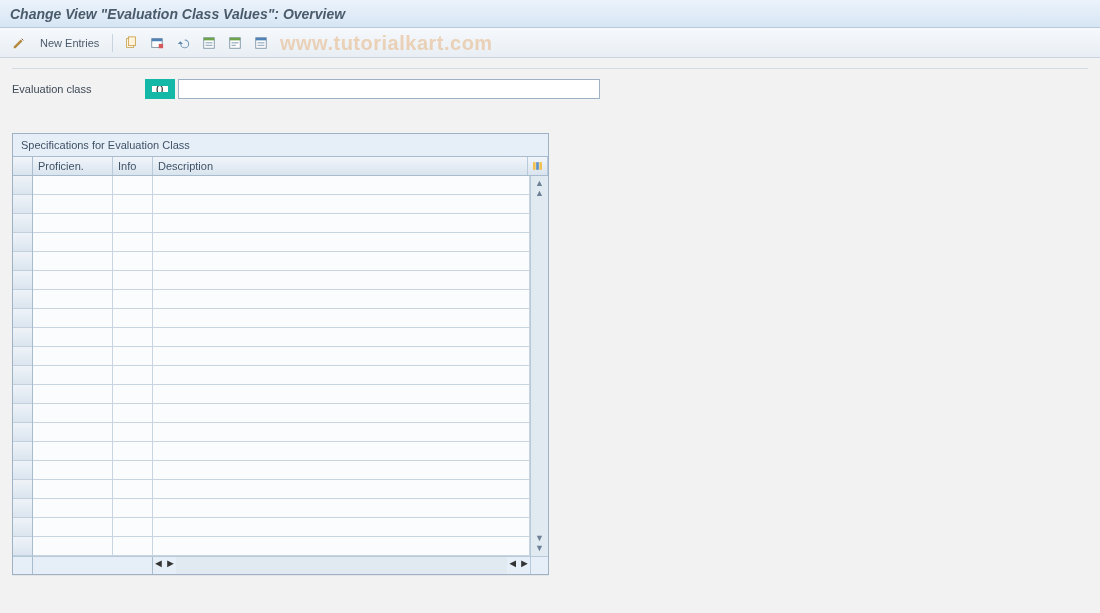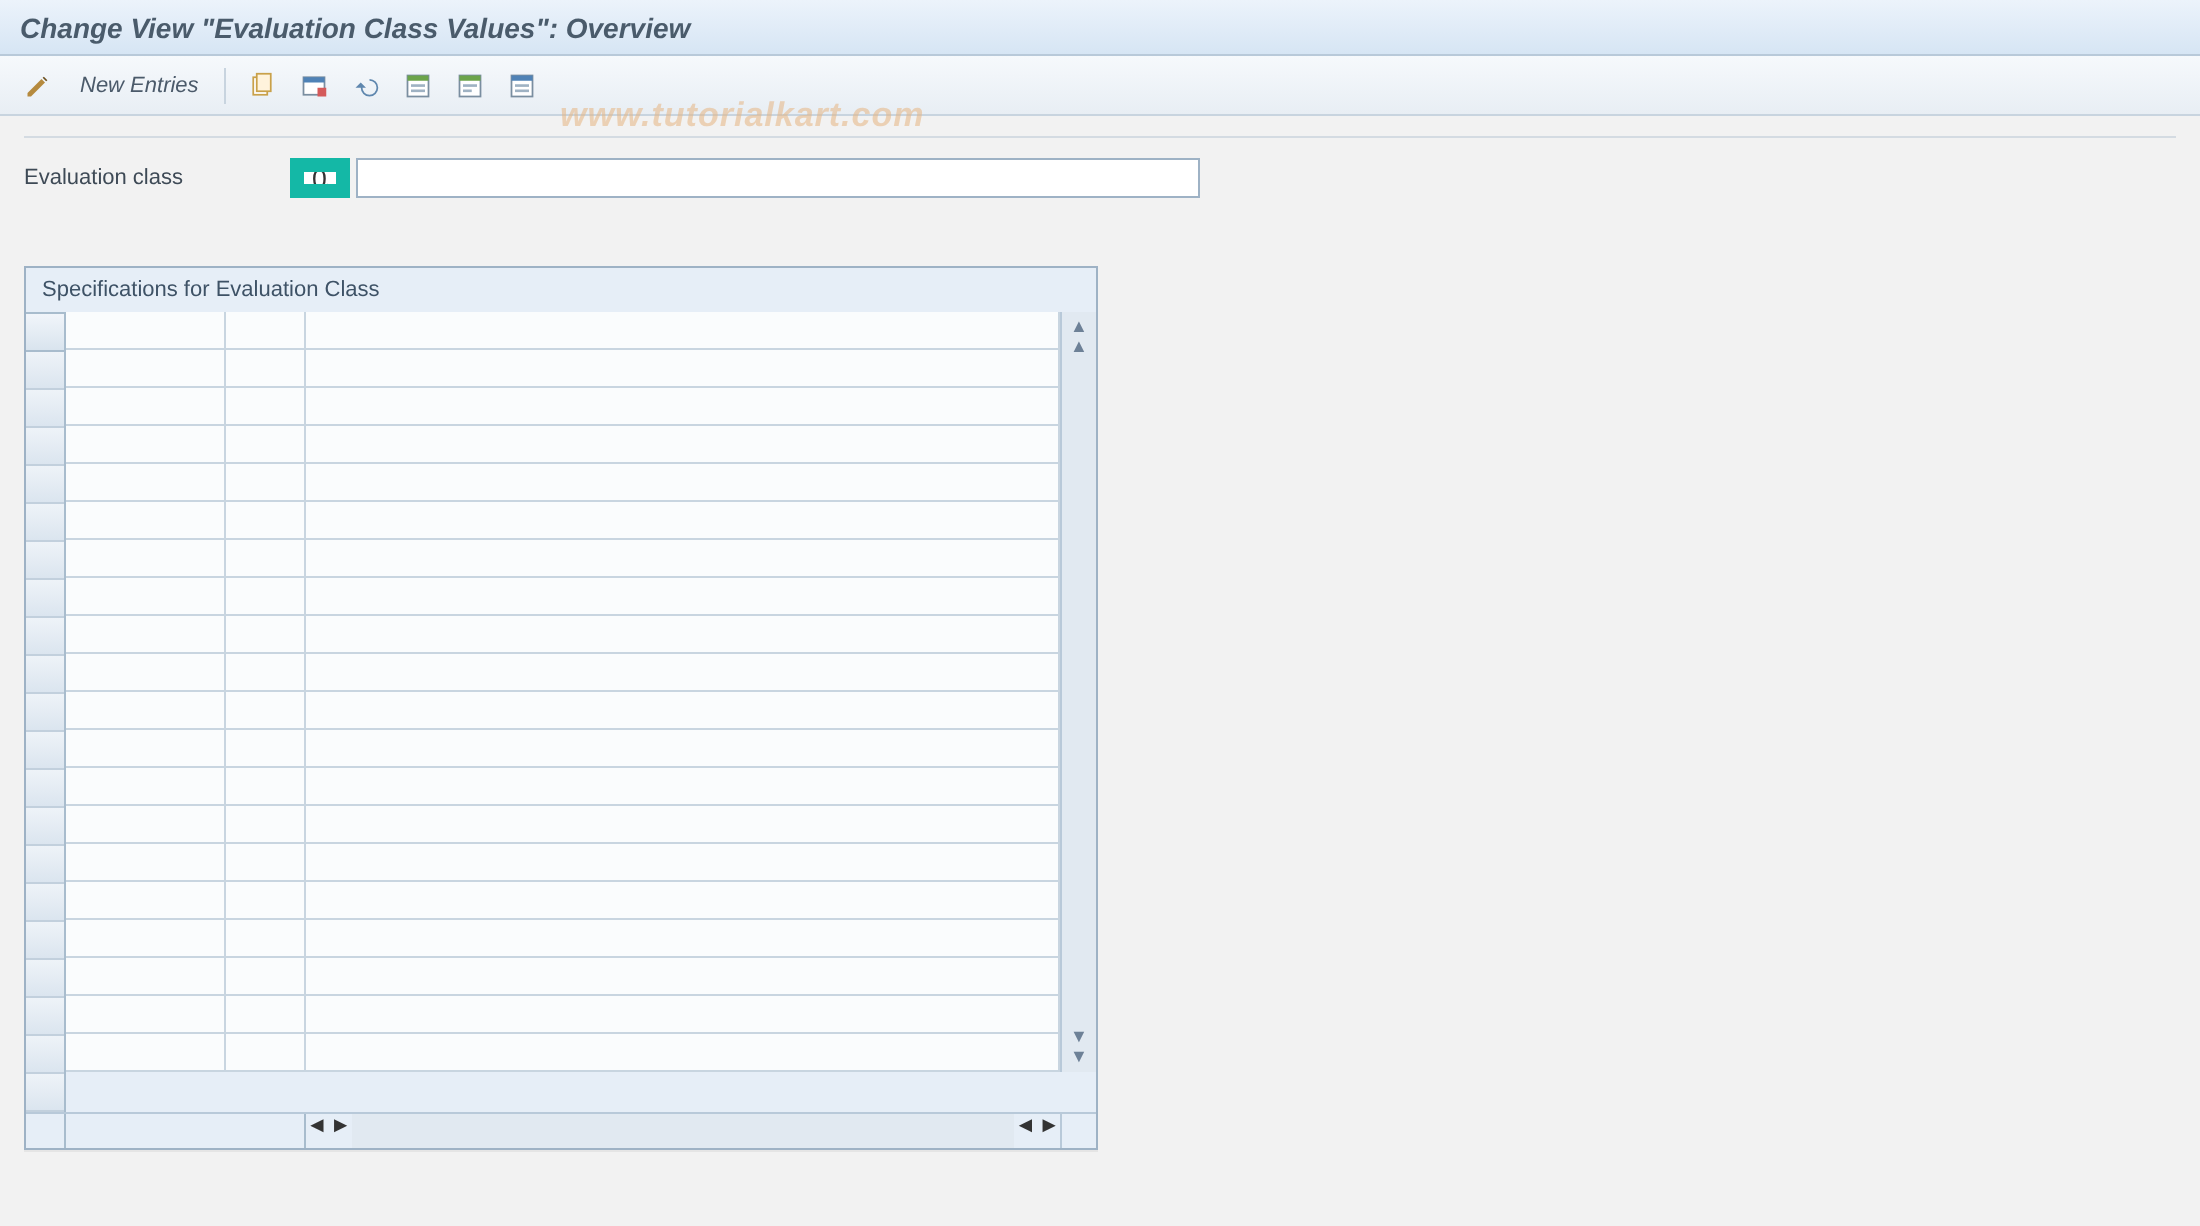--- a/index.html
+++ b/index.html
@@ -28,21 +28,20 @@
     }
     .toolbar {
       background: linear-gradient(to bottom, #f6f9fc 0%, #e8eef4 100%);
       border-bottom: 1px solid #c8d4df;
       height: 30px;
       padding: 0 8px;
       display: flex;
       align-items: center;
       gap: 4px;
       position: relative;
-      font-style: italic;
     }
     .tool-btn {
       height: 20px;
       min-width: 22px;
       border: 1px solid transparent;
       background: transparent;
       display: inline-flex;
       align-items: center;
       justify-content: center;
       cursor: pointer;
@@ -50,22 +49,22 @@
     }
     .tool-sep { width: 1px; height: 18px; background: #c8d4df; margin: 0 3px; }
     .tool-text {
       padding: 0 6px;
       color: #4b5a6a;
       font-size: 11px;
     }
     .watermark {
       position: absolute;
       left: 280px;
-      top: 20px;
-      font-size: 17px;
+      top: 4px;
+      font-size: 20px;
       font-weight: bold;
       color: rgba(230, 180, 130, 0.55);
       letter-spacing: 0.5px;
     }
     .content-area {
       padding: 10px 12px;
       background: #f2f2f2;
     }
     .field-row {
       display: flex;
@@ -276,20 +275,32 @@
         <div class="sel-cell"></div>
         <div class="sel-cell"></div>
         <div class="sel-cell"></div>
         <div class="sel-cell"></div>
         <div class="sel-cell"></div>
         <div class="sel-cell"></div>
         <div class="sel-cell"></div>
         <div class="sel-cell"></div>
       </div>
       <div class="grid-main">
+        <div class="grid-header">
+          <div class="gh-cell gh-prof">Proficien.</div>
+          <div class="gh-cell gh-info">Info</div>
+          <div class="gh-cell gh-desc">Description</div>
+          <div class="gh-cell gh-config">
+            <svg class="config-icn" viewBox="0 0 14 12">
+                <rect x="0" y="0" width="4" height="12" fill="#f2c14e"></rect>
+                <rect x="5" y="0" width="4" height="12" fill="#5b8ec1"></rect>
+                <rect x="10" y="0" width="4" height="12" fill="#f2c14e"></rect>
+              </svg>
+          </div>
+        </div>
         <div class="grid-body">
           <div class="grid-rows">
             <div class="grid-row">
                 <div class="gc gc-prof"></div>
                 <div class="gc gc-info"></div>
                 <div class="gc gc-desc"></div>
               </div>
             <div class="grid-row">
                 <div class="gc gc-prof"></div>
                 <div class="gc gc-info"></div>

